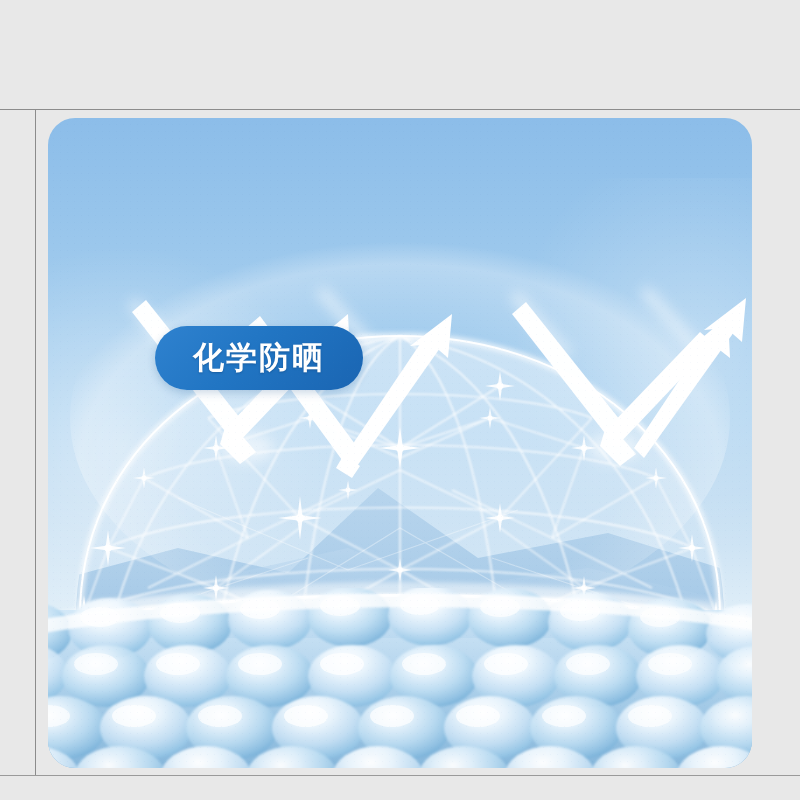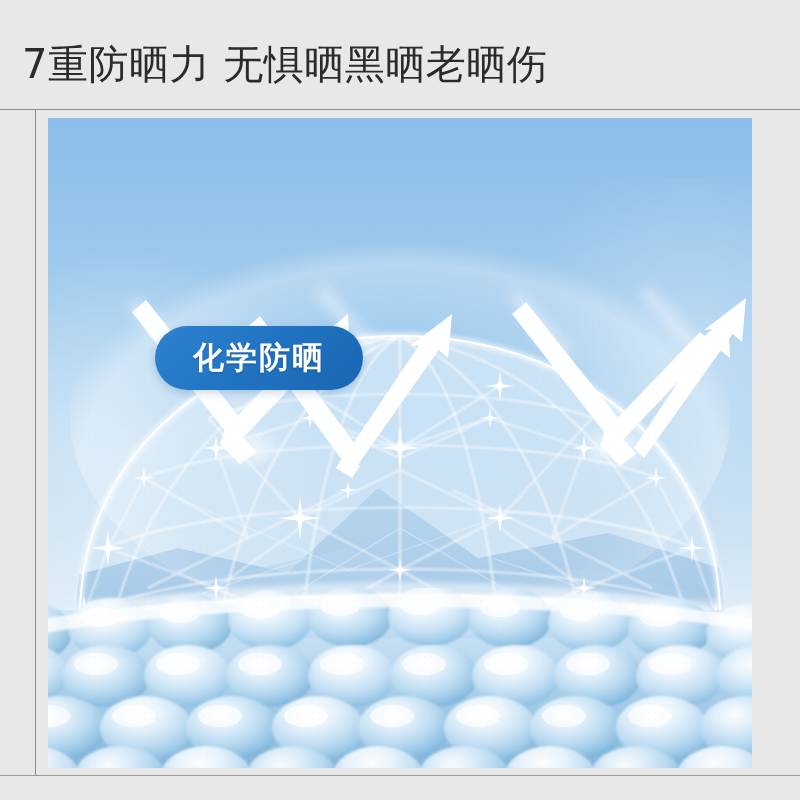--- a/index.html
+++ b/index.html
@@ -67,20 +67,21 @@
         #8cbde9 0%,
         #96c4eb 14%,
         #a4cdee 30%,
         #b3d6f1 46%,
         #c2ddf2 58%,
         #d2e6f5 68%,
         #dfeef8 76%,
         #cfe3f3 84%,
         #b9d6ec 92%,
         #a9cbe6 100%);
+    border-radius: 27px;
   }
 
   
   .grain {
     position: absolute;
     inset: 0;
     opacity: .16;
     background-image:
       radial-gradient(rgba(255,255,255,.55) .6px, transparent .7px),
       radial-gradient(rgba(90,140,190,.30) .6px, transparent .7px);
@@ -149,21 +150,20 @@
   }
   .bubble-svg { position: absolute; left: 0; top: 0; }
 
   .sparkle { pointer-events: none; }
 </style>
 </head>
 <body>
 
 <div id="page">
 
-  <div class="title">7重防晒力 无惧晒黑晒老晒伤</div>
 
   <div class="rule-h-top"></div>
   <div class="rule-v-left"></div>
   <div class="rule-h-bottom"></div>
 
   <div class="illus">
 
     <div class="sky-wash-l"></div>
     <div class="sky-wash-r"></div>
 

